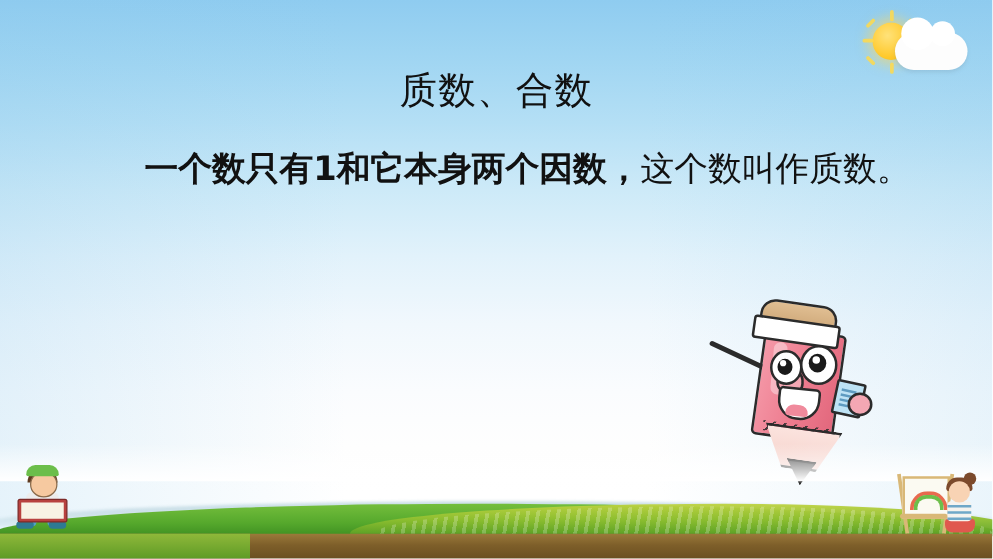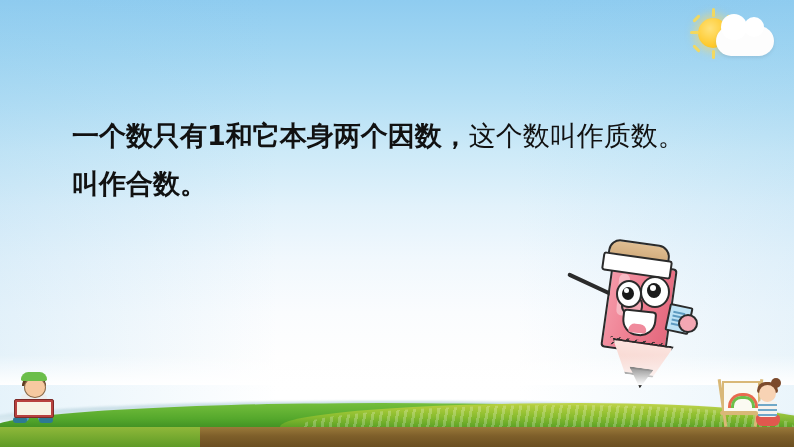--- a/index.html
+++ b/index.html
@@ -72,20 +72,21 @@
   
   #title{
     position:absolute;left:0;right:0;top:52px;
     text-align:center;
     font-family:"DejaVu Serif","Liberation Serif",serif;
     font-size:30px;color:#111;letter-spacing:1px;font-weight:400;
   }
   #body-text{
     position:absolute;left:72px;width:700px;top:112px;
     color:#111;
+    text-align:center;
   }
   .line{
     font-size:27px;line-height:48px;white-space:nowrap;
   }
   .line.gap{margin-top:14px;}
   .b{font-weight:700;font-family:"DejaVu Sans","Liberation Sans",sans-serif;}
   .r{font-weight:400;font-family:"DejaVu Serif","Liberation Serif",serif;}
 
   
   #weather{position:absolute;right:18px;top:8px;width:86px;height:56px;}
@@ -231,31 +232,29 @@
     <div class="ray" style="left:22px;top:42px;width:3px;height:9px;"></div>
     <div class="ray" style="left:0px;top:23px;width:9px;height:3px;"></div>
     <div class="ray" style="left:42px;top:23px;width:9px;height:3px;"></div>
     <div class="ray" style="left:5px;top:6px;width:3px;height:9px;transform:rotate(45deg);"></div>
     <div class="ray" style="left:39px;top:6px;width:3px;height:9px;transform:rotate(-45deg);"></div>
     <div class="ray" style="left:5px;top:36px;width:3px;height:9px;transform:rotate(-45deg);"></div>
     <div class="ray" style="left:39px;top:36px;width:3px;height:9px;transform:rotate(45deg);"></div>
     <div class="cloud"></div>
   </div>
 
+  <div id="title">质数、合数</div>
 
   <div id="body-text">
 
     <div class="line">
       <span class="b">一个数只有1和它本身两个因数，</span><span class="r">这个数叫作质数。</span>
     </div>
 
 
-    <div class="line">
-      <span class="b">叫作合数。</span>
-    </div>
 
 
   </div>
 
   <div id="mascot">
     <div class="m-stick"></div>
     <div class="m-eraser"></div>
     <div class="m-band"></div>
     <div class="m-body">
       <div class="m-shine"></div>

